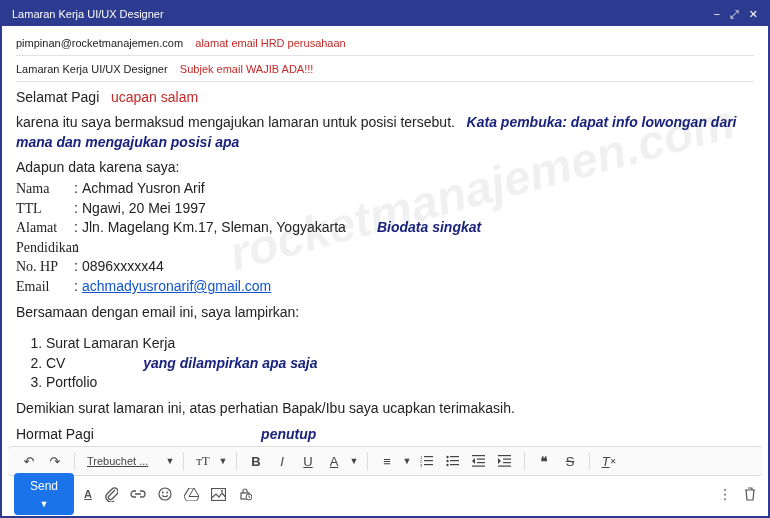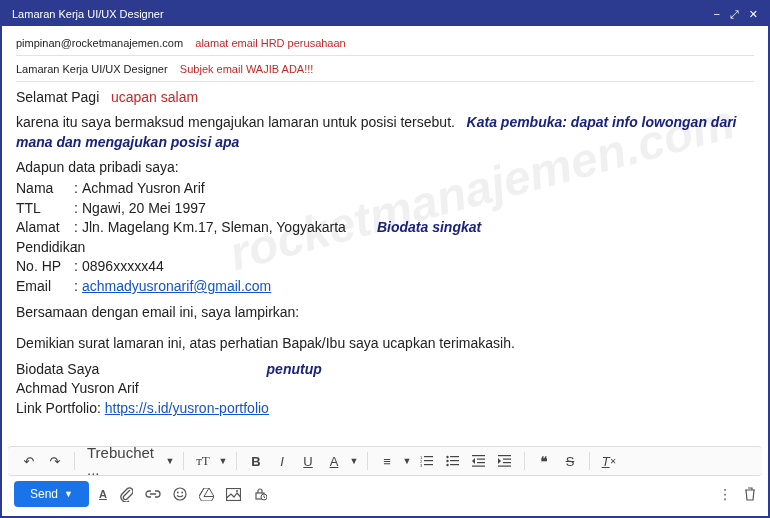--- a/index.html
+++ b/index.html
@@ -10,32 +10,32 @@
 .titlebar .wctrl span { cursor: pointer; }
 .content { padding: 10px 14px 4px 14px; height: 420px; overflow: hidden; color: #222; position: relative; line-height: 1.35; }
 .row { margin-bottom: 4px; }
 .to-row { border-bottom: 1px solid #e2e2e2; padding-bottom: 4px; margin-bottom: 6px; }
 .subj-row { border-bottom: 1px solid #e2e2e2; padding-bottom: 4px; margin-bottom: 6px; }
 .annot { color: #c62828; font-weight: normal; display: inline; }
 .body-text { font-size: 14px; line-height: 1.4; }
 .body-text p { margin-bottom: 6px; }
 .biodata { margin-bottom: 6px; }
 .bd-row { display: flex; }
-.bd-label { width: 58px; }
+.bd-label { width: 58px; font-family: Liberation Serif, serif; }
 .bd-colon { width: 8px; }
 .link { color: #1155cc; text-decoration: underline; text-align: right; }
 .list { margin-left: 30px; margin-bottom: 6px; }
 .blue-annot { color: #1a237e; font-weight: bold; display: inline; font-style: italic; }
 .watermark { position: absolute; top: 130px; left: 220px; font-size: 48px; color: rgba(0,0,0,0.06); transform: rotate(-15deg); font-style: italic; pointer-events: none; font-weight: bold; white-space: nowrap; }
 .toolbar { border-top: 1px solid #ddd; border-bottom: 1px solid #ddd; height: 30px; display: flex; align-items: center; padding: 0 10px; gap: 4px; background: #fafafa; margin: 0 6px; border-radius: 4px; }
 .tb-btn { width: 22px; height: 22px; display: flex; align-items: center; justify-content: center; color: #444; cursor: pointer; font-size: 13px; }
 .tb-sep { width: 1px; height: 18px; background: #ddd; margin: 0 4px; }
-.font-sel { font-size: 15px; padding: 2px 4px; border: none; background: transparent; width: 78px; text-align: left; cursor: pointer; color: #444; }
+.font-sel { font-size: 11px; padding: 2px 4px; border: none; background: transparent; width: 78px; text-align: left; cursor: pointer; color: #444; text-decoration: underline; }
 .bottombar { height: 36px; display: flex; align-items: center; padding: 0 12px; gap: 10px; }
-.send-btn { background: #1a73e8; color: #fff; border: none; padding: 6px 16px; border-radius: 4px; font-size: 12px; font-weight: 500; cursor: pointer; display: flex; align-items: center; gap: 6px; }
+.send-btn { background: #1a73e8; color: #fff; border: none; padding: 6px 16px; border-radius: 4px; font-size: 12px; font-weight: 500; cursor: pointer; display: flex; align-items: center; gap: 6px; flex-direction: column; }
 .bb-icons { display: flex; gap: 12px; color: #555; align-items: center; }
 .bb-icons span, .bb-icons svg { cursor: pointer; }
 .bb-right { margin-left: auto; display: flex; gap: 12px; color: #555; align-items: center; }
 svg { display: block; }
 .under { text-decoration: underline; }
 </style>
 </head>
 <body>
 
 <div class="titlebar">
@@ -56,21 +56,21 @@
   </div>
   <div class="row subj-row">
     <span>Lamaran Kerja UI/UX Designer</span>&nbsp;&nbsp;&nbsp;
     <span class="annot">Subjek email WAJIB ADA!!!</span>
   </div>
 
   <div class="body-text">
     <p><span>Selamat Pagi</span>&nbsp;&nbsp;&nbsp;<span class="annot">ucapan salam</span></p>
     <p><span>karena itu saya bermaksud mengajukan lamaran untuk posisi tersebut.</span>&nbsp;&nbsp;&nbsp;<span class="blue-annot">Kata pembuka: dapat info lowongan dari mana dan mengajukan posisi apa</span></p>
 
-    <p style="margin-bottom:1px">Adapun data pribadi saya:</p>
+    <p style="margin-bottom:1px">Adapun data karena saya:</p>
     <div class="biodata">
       <div class="bd-row">
           <span class="bd-label">Nama</span>
           <span class="bd-colon">:</span>
           <span>Achmad Yusron Arif</span>
         </div>
       <div class="bd-row">
           <span class="bd-label">TTL</span>
           <span class="bd-colon">:</span>
           <span>Ngawi, 20 Mei 1997</span>
@@ -87,24 +87,29 @@
         </div>
       <div class="bd-row">
           <span class="bd-label">Email</span>
           <span class="bd-colon">:</span>
           <a class="link" href="#">achmadyusronarif@gmail.com</a>
         </div>
     </div>
 
 
     <p style="margin-bottom:12px">Bersamaan dengan email ini, saya lampirkan:</p>
+    <ol class="list">
+      <li>Surat Lamaran Kerja</li>
+      <li><span>CV</span>&nbsp;&nbsp;&nbsp;&nbsp;&nbsp;&nbsp;&nbsp;&nbsp;&nbsp;&nbsp;&nbsp;&nbsp;&nbsp;&nbsp;&nbsp;&nbsp;&nbsp;&nbsp;&nbsp;&nbsp;<span class="blue-annot">yang dilampirkan apa saja</span></li>
+      <li>Portfolio</li>
+    </ol>
 
     <p>Demikian surat lamaran ini, atas perhatian Bapak/Ibu saya ucapkan terimakasih.</p>
 
-    <p style="margin-bottom:0"><span>Biodata Saya</span>&nbsp;&nbsp;&nbsp;&nbsp;&nbsp;&nbsp;&nbsp;&nbsp;&nbsp;&nbsp;&nbsp;&nbsp;&nbsp;&nbsp;&nbsp;&nbsp;&nbsp;&nbsp;&nbsp;&nbsp;&nbsp;&nbsp;&nbsp;&nbsp;&nbsp;&nbsp;&nbsp;&nbsp;&nbsp;&nbsp;&nbsp;&nbsp;&nbsp;&nbsp;&nbsp;&nbsp;&nbsp;&nbsp;&nbsp;&nbsp;&nbsp;&nbsp;&nbsp;<span class="blue-annot">penutup</span></p>
+    <p style="margin-bottom:0"><span>Hormat Pagi</span>&nbsp;&nbsp;&nbsp;&nbsp;&nbsp;&nbsp;&nbsp;&nbsp;&nbsp;&nbsp;&nbsp;&nbsp;&nbsp;&nbsp;&nbsp;&nbsp;&nbsp;&nbsp;&nbsp;&nbsp;&nbsp;&nbsp;&nbsp;&nbsp;&nbsp;&nbsp;&nbsp;&nbsp;&nbsp;&nbsp;&nbsp;&nbsp;&nbsp;&nbsp;&nbsp;&nbsp;&nbsp;&nbsp;&nbsp;&nbsp;&nbsp;&nbsp;&nbsp;<span class="blue-annot">penutup</span></p>
     <p style="margin-bottom:0">Achmad Yusron Arif</p>
     <p style="margin-bottom:0"><span>Link Portfolio: </span><a class="link" href="#">https://s.id/yusron-portfolio</a></p>
   </div>
 </div>
 
 <div class="toolbar">
   <span class="tb-btn">↶</span>
   <span class="tb-btn">↷</span>
   <div class="tb-sep"></div>
   <button class="font-sel">Trebuchet ...</button>

